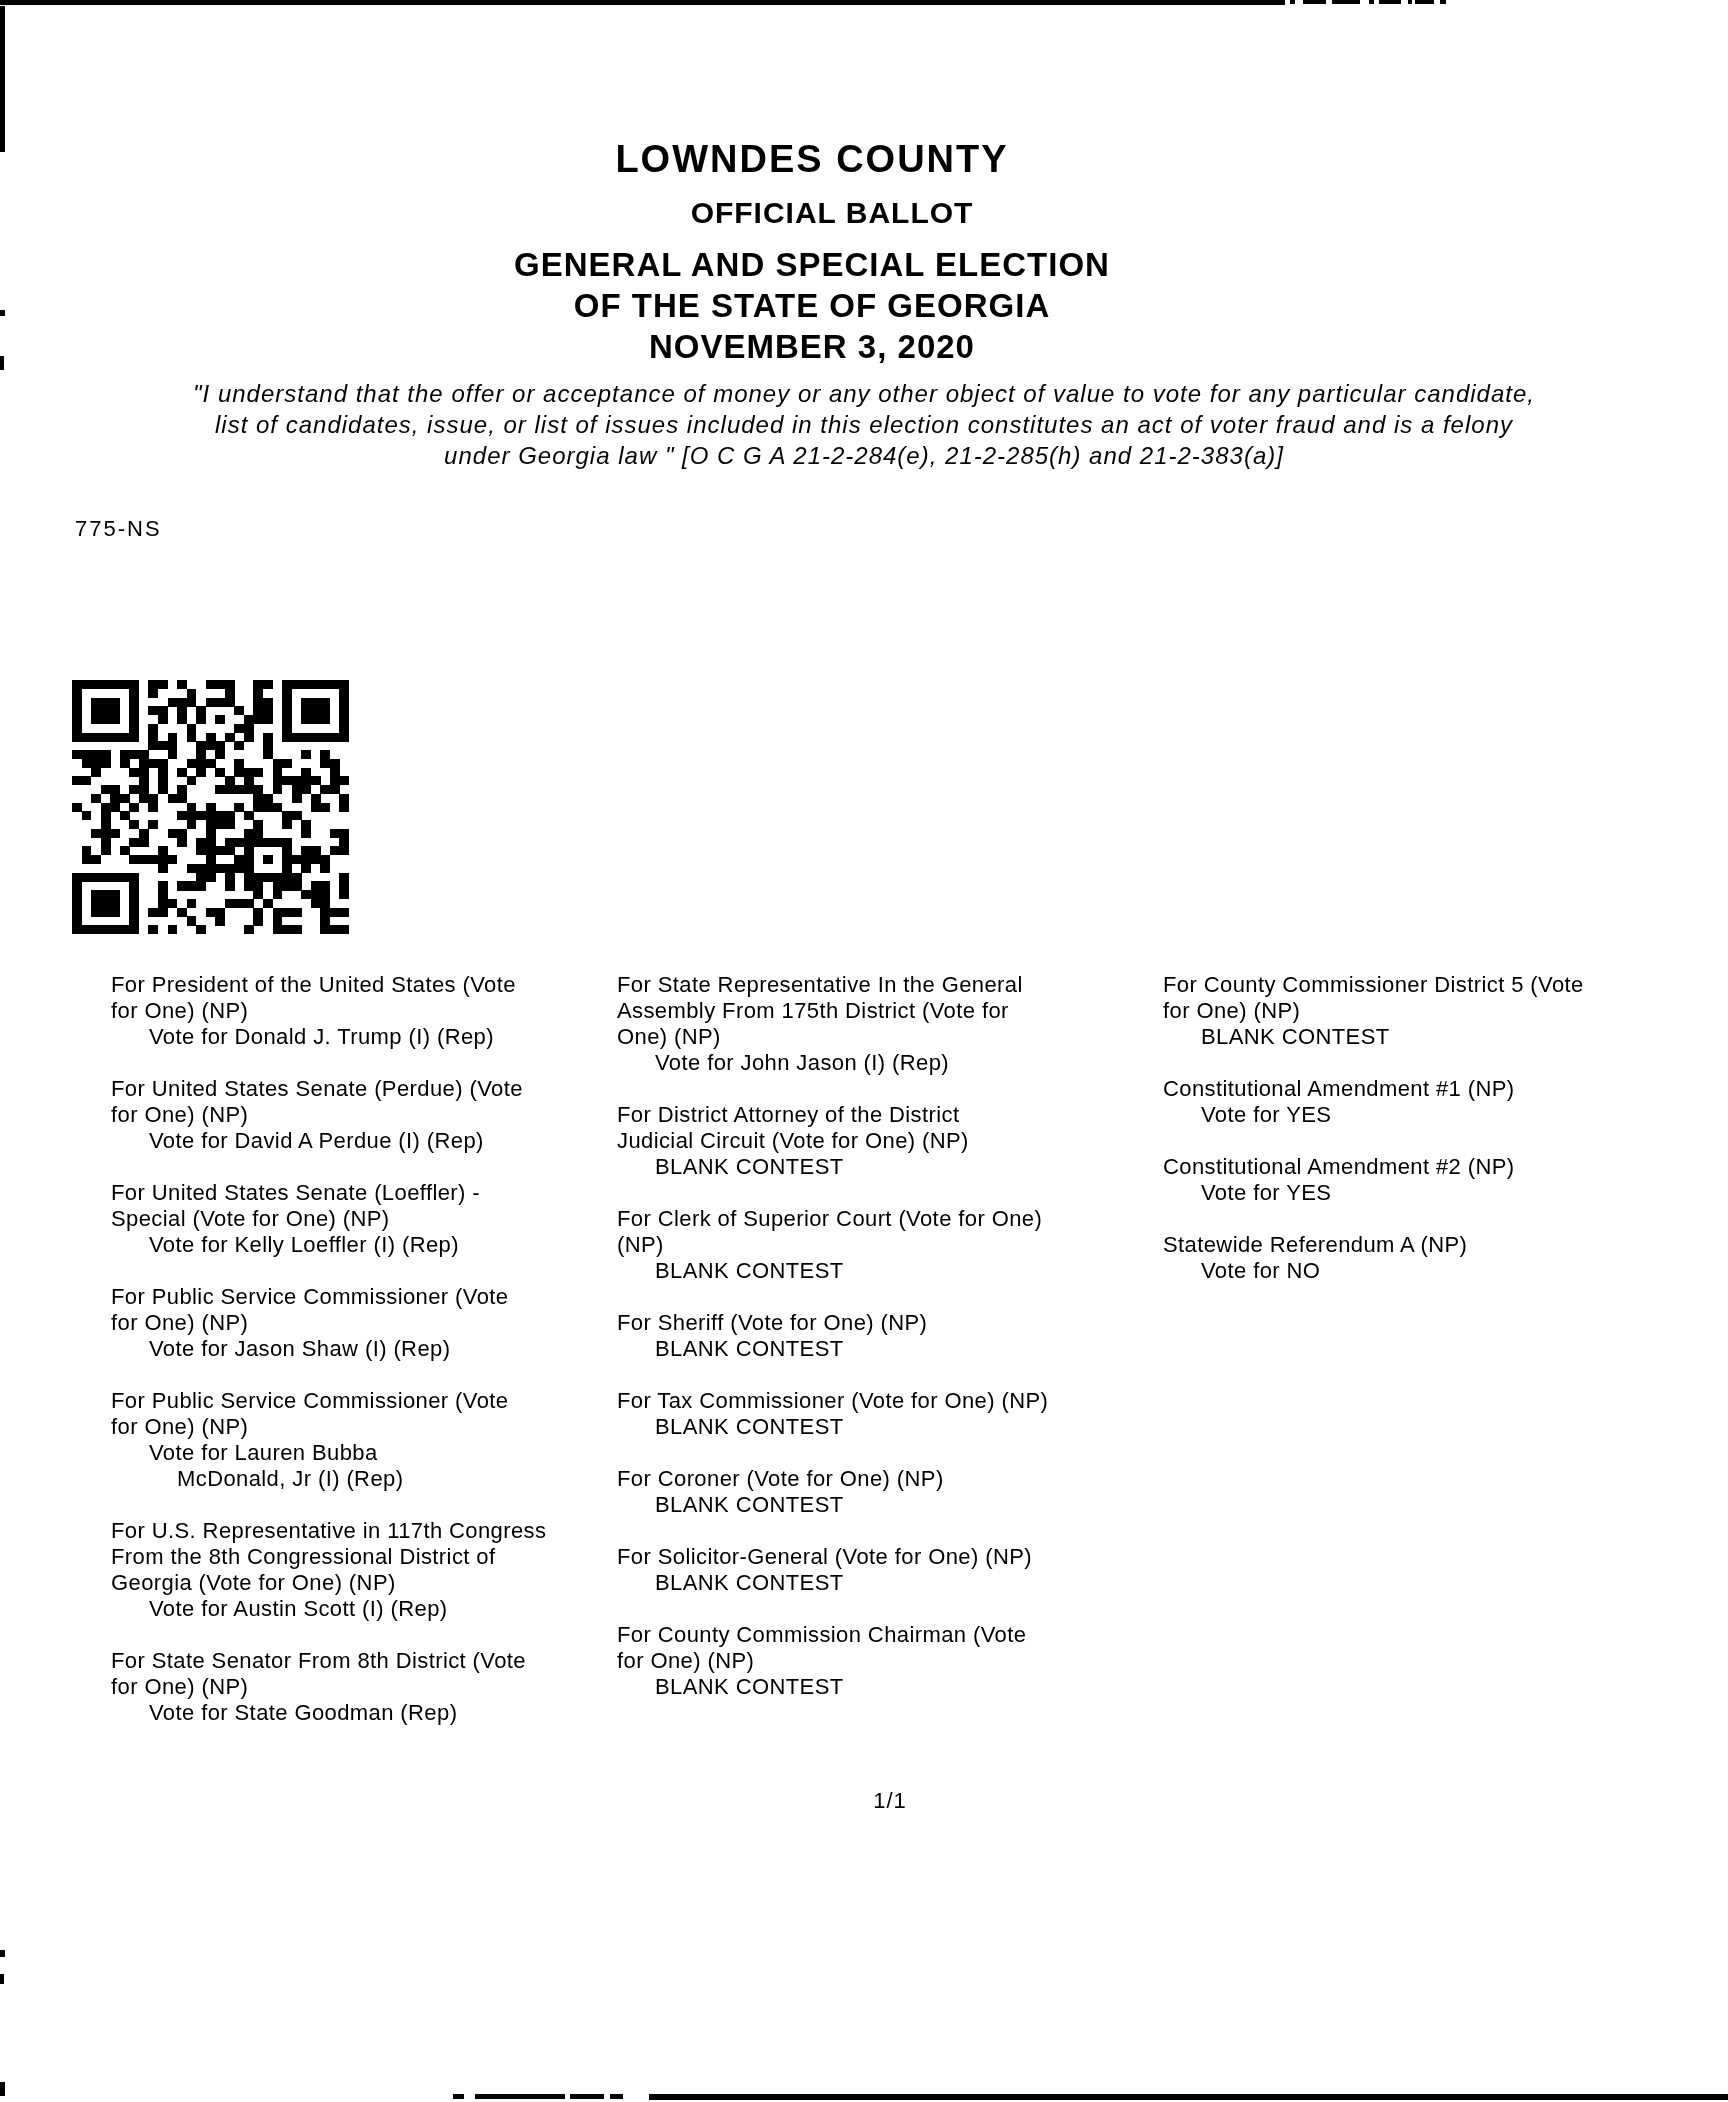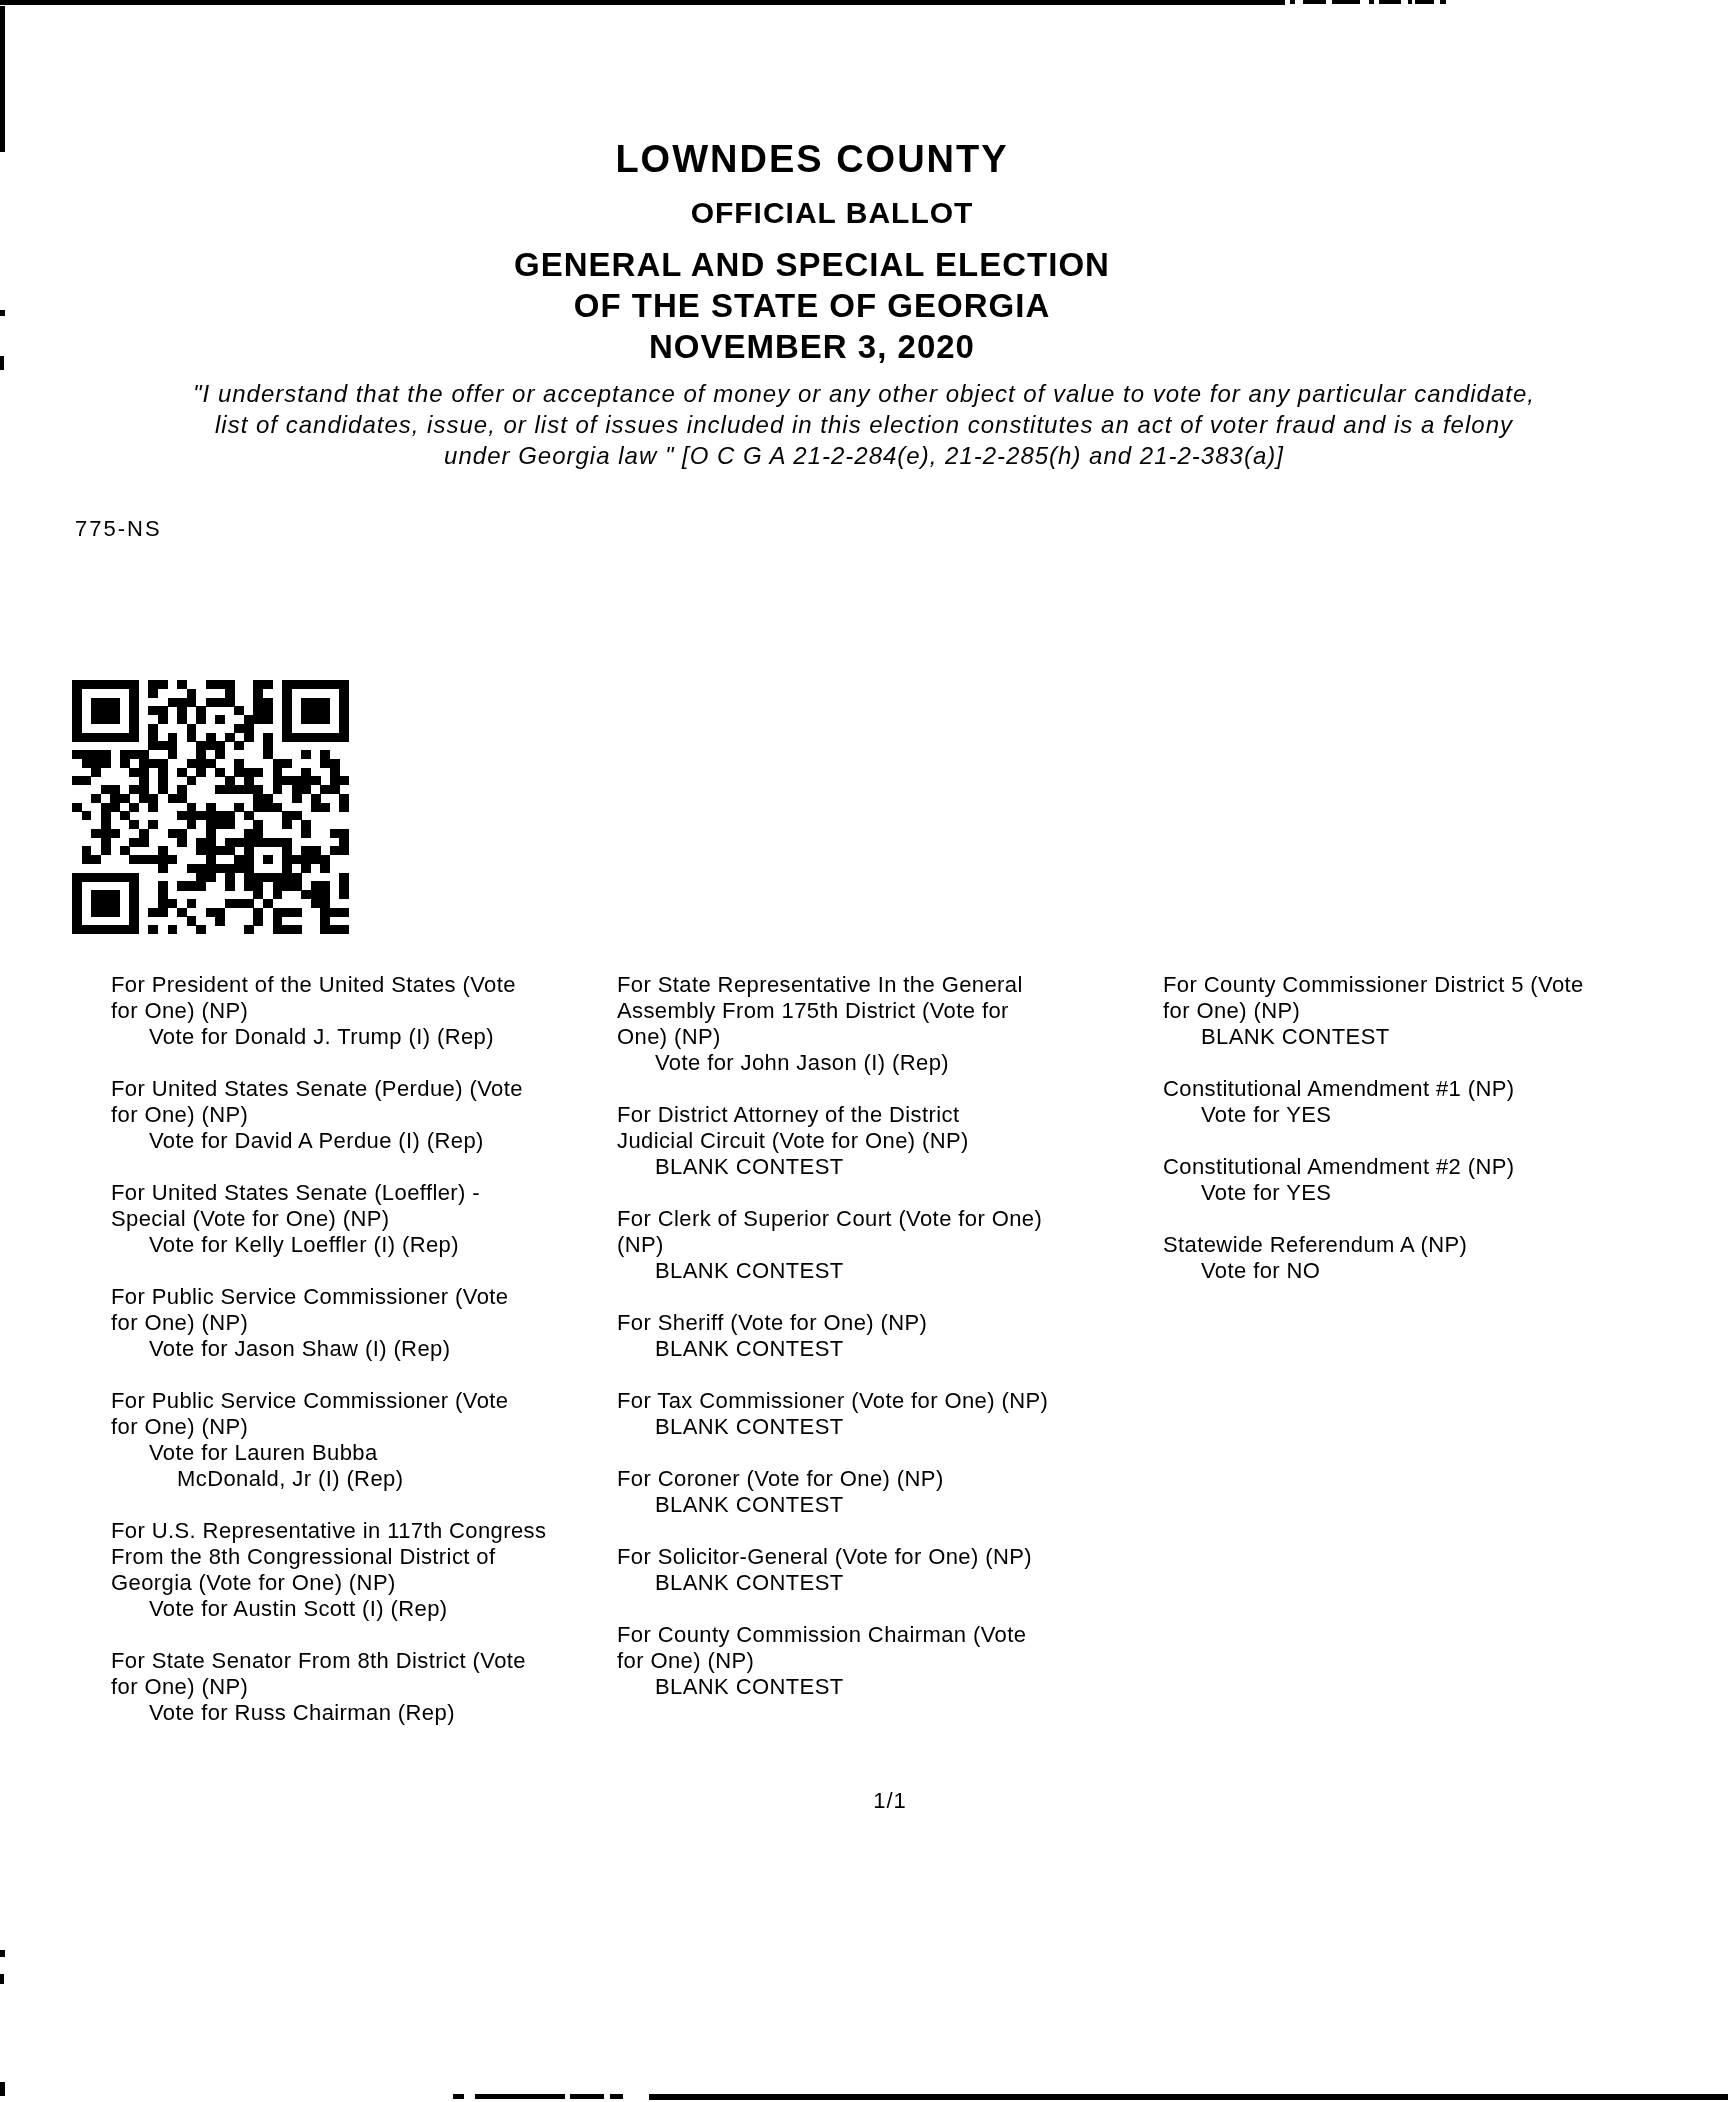--- a/index.html
+++ b/index.html
@@ -536,21 +536,21 @@
 Georgia (Vote for One) (NP)</div>
     <div class="contest-selections">
           <div class="sel indent1">Vote for Austin Scott (I) (Rep)</div>
         </div>
   </div>
 
   <div class="contest">
     <div class="contest-title">For State Senator From 8th District  (Vote
 for One) (NP)</div>
     <div class="contest-selections">
-          <div class="sel indent1">Vote for Russ Chairman (Rep)</div>
+          <div class="sel indent1">Vote for State Goodman (Rep)</div>
         </div>
   </div>
 </div>
   <div class="col col2">
   <div class="contest">
     <div class="contest-title">For State Representative In the General
 Assembly From 175th District (Vote for
 One) (NP)</div>
     <div class="contest-selections">
           <div class="sel indent1">Vote for John Jason (I) (Rep)</div>

